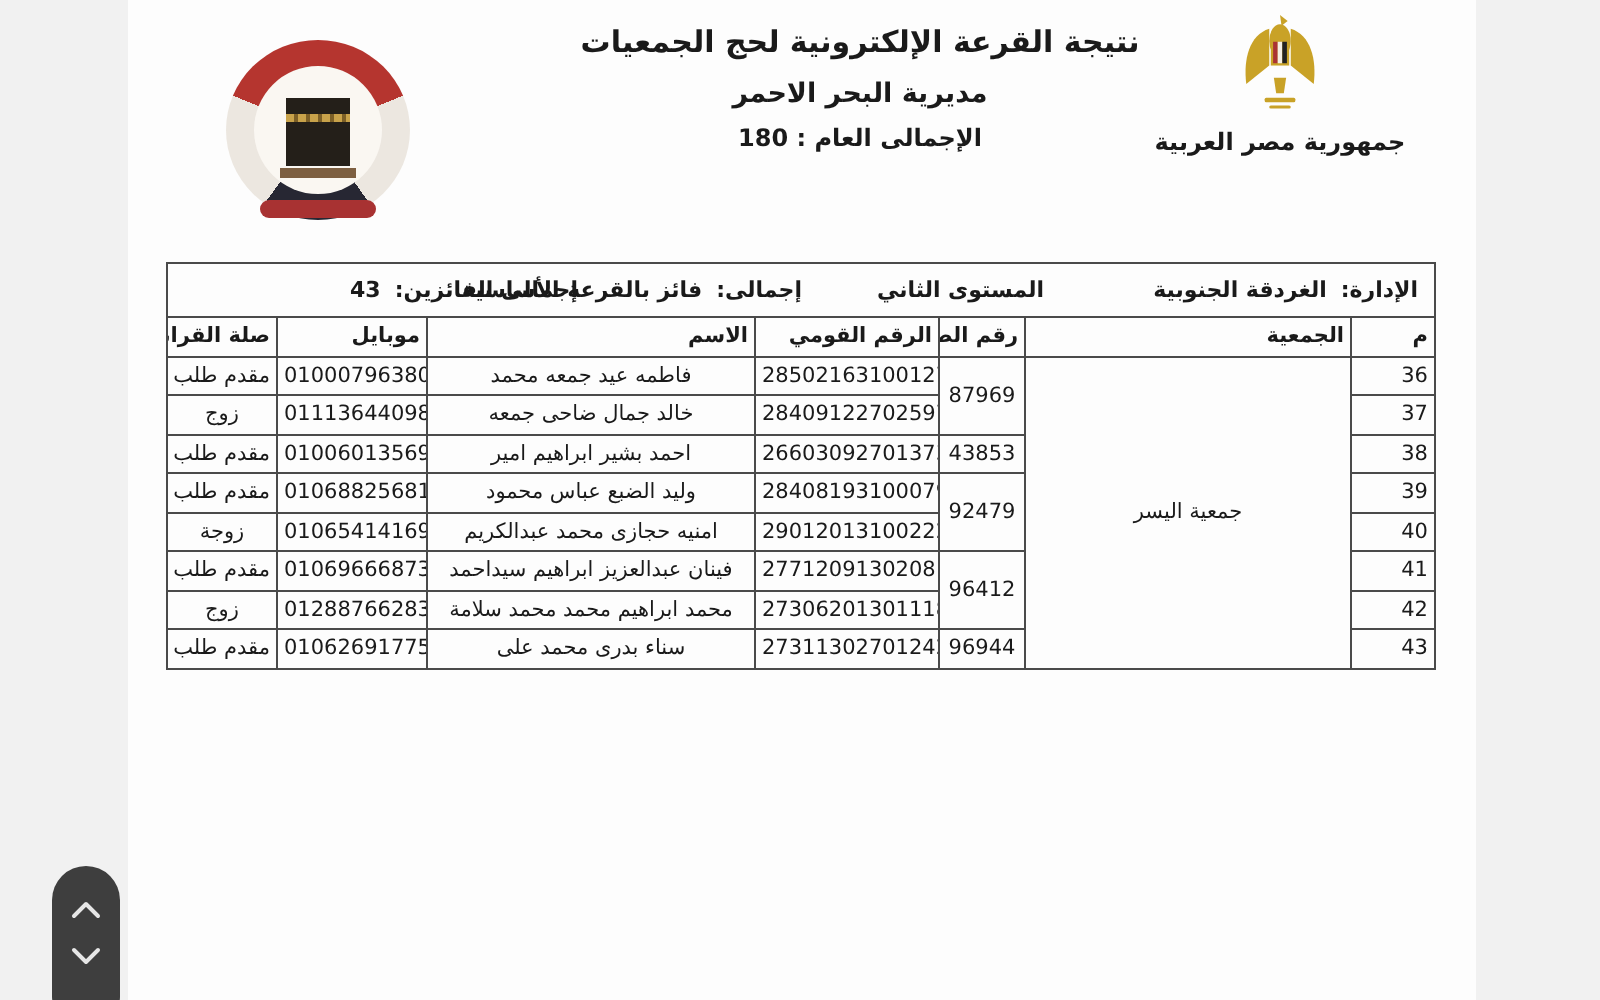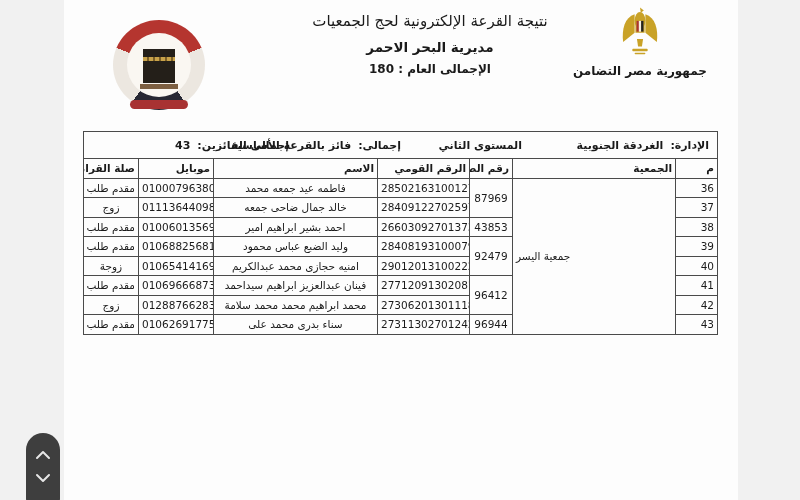--- a/index.html
+++ b/index.html
@@ -18,21 +18,21 @@
   }
   .hajj-logo-inner{width:64px;height:64px;border-radius:50%;background:#faf7f2;display:flex;align-items:flex-end;justify-content:center;overflow:hidden}
   .kaaba{width:38px;height:42px;margin-bottom:6px;position:relative}
   .kaaba-cube{position:absolute;left:3px;top:0;width:32px;height:34px;background:#241f19}
   .kaaba-band{position:absolute;left:3px;top:8px;width:32px;height:4px;background:repeating-linear-gradient(90deg,#c8a24a 0 4px,#7c5f26 4px 6px)}
   .kaaba-base{position:absolute;left:0;bottom:2px;width:38px;height:5px;background:#7d5f41}
   .logo-ribbon{position:absolute;left:50%;bottom:1px;transform:translateX(-50%);width:58px;height:9px;border-radius:5px;background:#a83232}
 
   
   .titles{position:absolute;left:180px;top:12px;width:372px;text-align:center;direction:rtl}
-  .t1{font-size:15px;font-weight:normal;margin-bottom:9px}
+  .t1{font-size:15px;font-weight:bold;margin-bottom:9px}
   .t2{font-size:10.5px;font-weight:bold;margin-bottom:7px}
   .t3{font-size:13.5px;font-weight:bold;margin-bottom:7px}
   .t4{font-size:12px;font-weight:bold}
 
   
   .gov{position:absolute;left:500px;top:6px;width:152px;text-align:center;direction:rtl}
   .country{font-size:12px;font-weight:bold;margin-top:2px}
   .ministry{font-size:11.5px;color:#5a5a5a;margin-top:6px;letter-spacing:.5px}
 
   
@@ -43,21 +43,21 @@
   table.lottery td{border:1px solid #4a4a4a;padding:0 3px;height:18.5px;overflow:hidden;white-space:nowrap}
   td.info-cell{height:26px;padding:0}
   .info-wrap{position:relative;height:26px;font-weight:bold;font-size:11px}
   .info-seg{position:absolute;top:50%;transform:translateY(-50%);display:flex;direction:rtl;gap:7px}
   .seg-admin{right:5px}
   .seg-level{right:192px}
   .seg-status{right:313px}
   .seg-winners{right:425px}
   td.hdr{font-weight:bold;height:21px;text-align:right}
   .c-num{text-align:right;padding-right:6px}
-  .c-assoc{text-align:left}
+  .c-assoc{text-align:center}
   .c-req{text-align:center;direction:ltr}
   .c-nid{text-align:left;direction:ltr;padding:0 2px}
   .c-name{text-align:center}
   .c-mob{text-align:center;direction:ltr;padding:0 2px}
   .c-rel{text-align:center}
 
   
   .scroll-pill{
     position:absolute;left:26px;top:433px;width:34px;height:82px;border-radius:17px;
     background:#3e3e3e;display:flex;flex-direction:column;align-items:center;
@@ -96,21 +96,21 @@
         <path d="M37 10 C50 14 54 30 52 46 L37 34 Z"></path>
         <path d="M26 42 h8 l-1.5 10 h-5 z"></path>
         <rect x="20" y="55" width="20" height="3" rx="1"></rect>
         <rect x="23" y="60" width="14" height="2" rx="1"></rect>
       </g>
       <rect x="24" y="17" width="12" height="17" fill="#c9a227"></rect>
       <rect x="25.5" y="18.5" width="3" height="14" fill="#a33"></rect>
       <rect x="28.5" y="18.5" width="3" height="14" fill="#f4efe4"></rect>
       <rect x="31.5" y="18.5" width="3" height="14" fill="#222"></rect>
     </svg>
-    <div class="country">جمهورية مصر التضامن</div>
+    <div class="country">جمهورية مصر العربية</div>
   </div>
 
   <table class="lottery">
     <colgroup>
       <col style="width:42px">
         <col style="width:163px">
         <col style="width:43px">
       <col style="width:92px">
         <col style="width:164px">
         <col style="width:75px">

